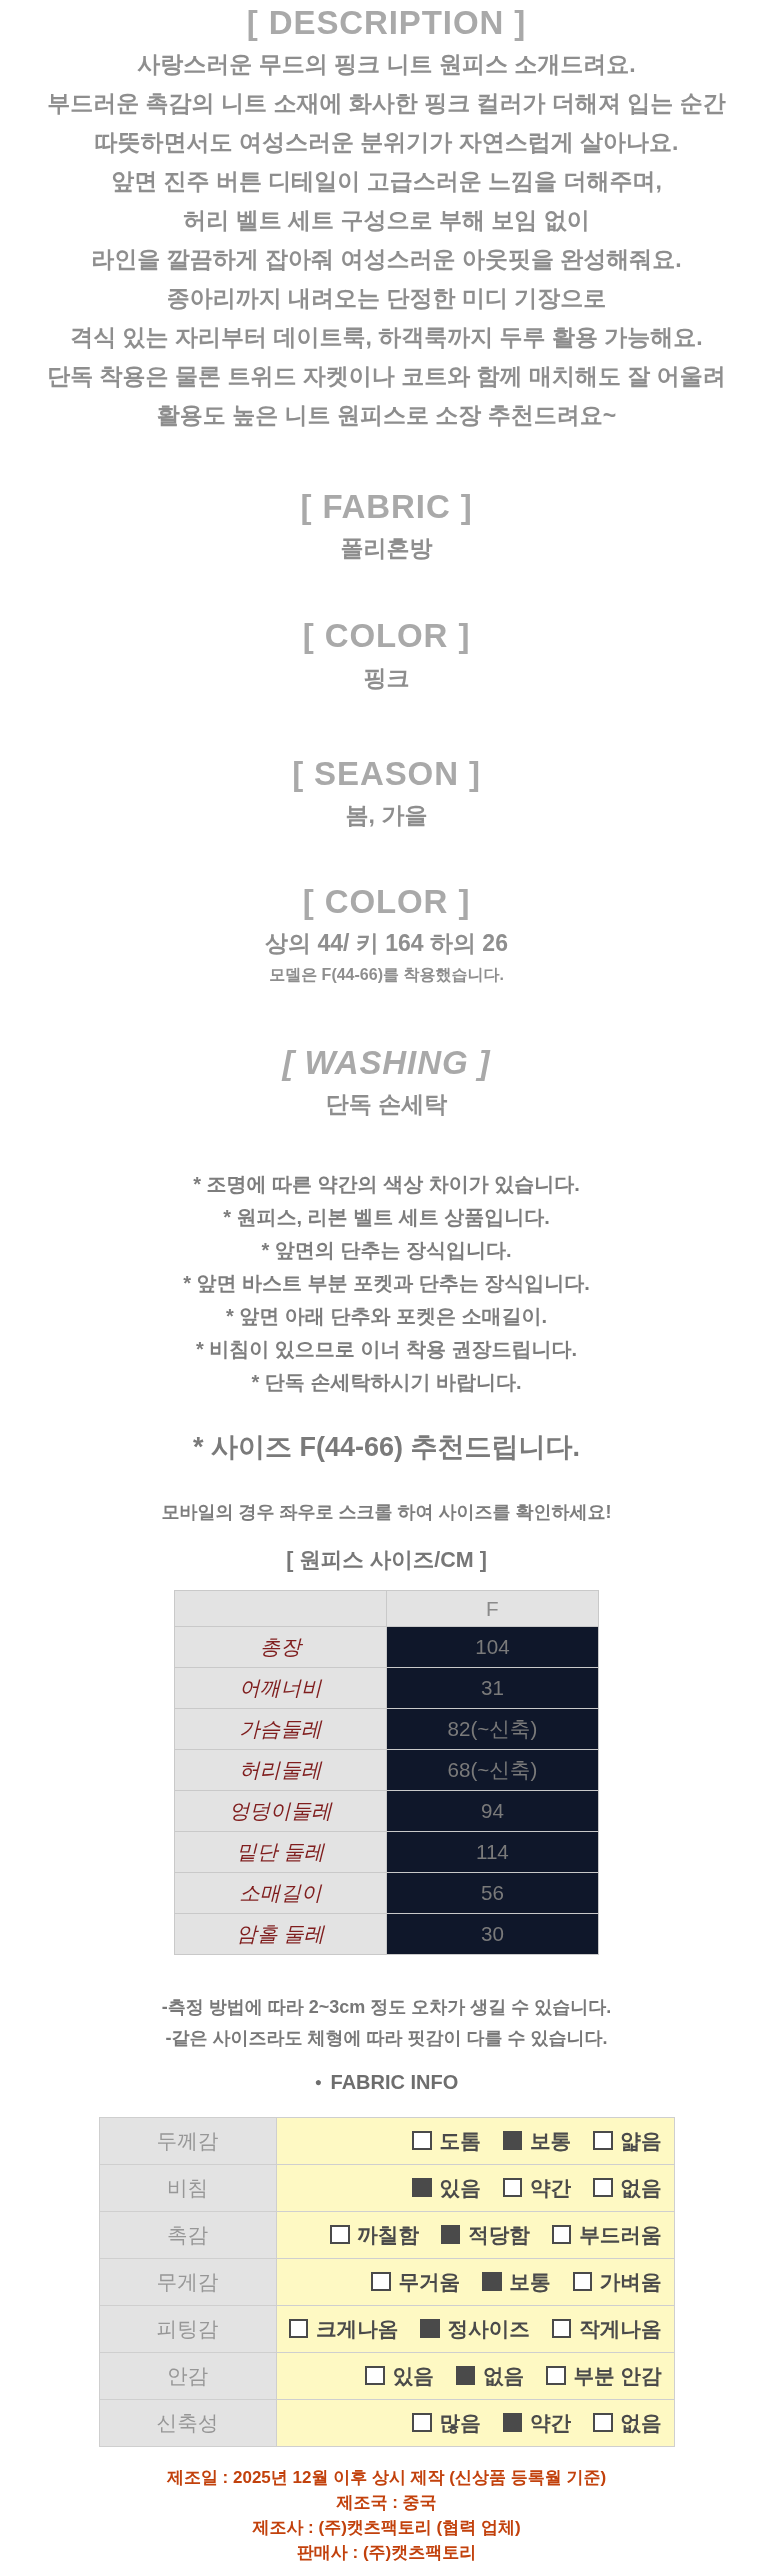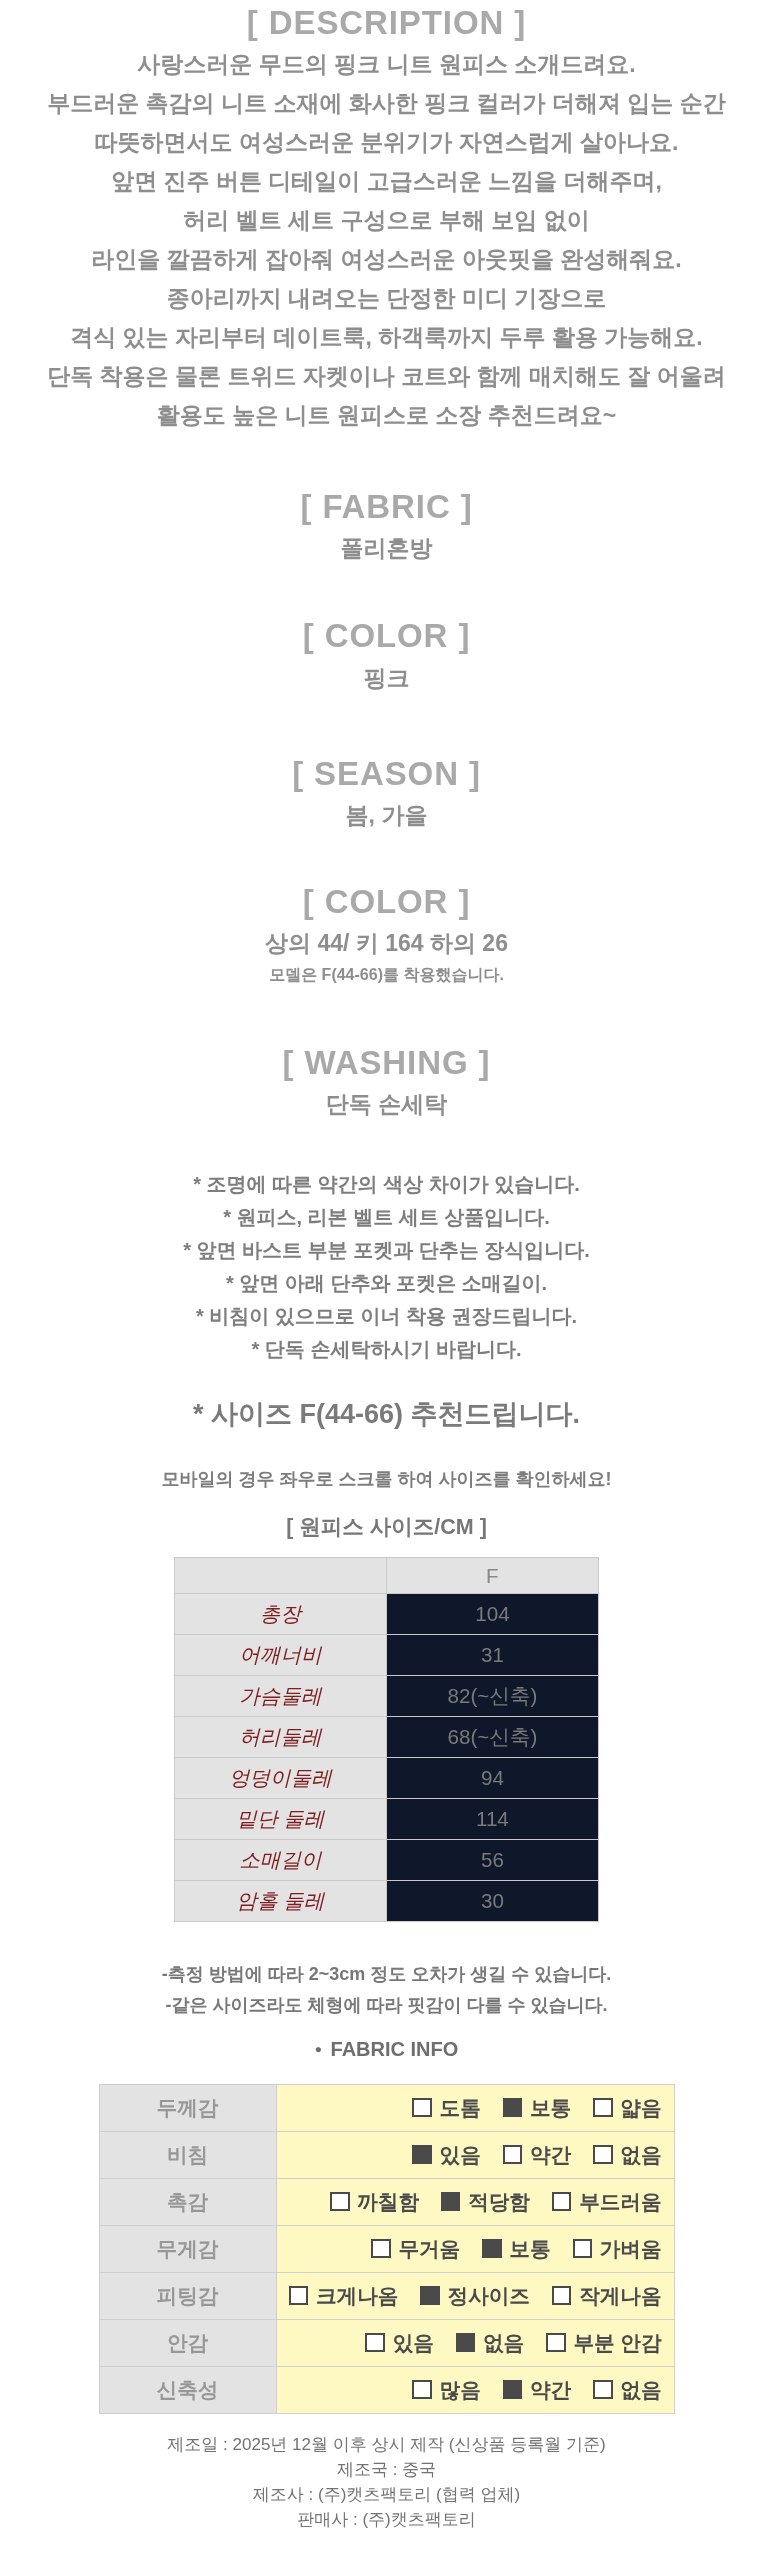--- a/index.html
+++ b/index.html
@@ -12,46 +12,46 @@
     font-size:33px;line-height:38px;font-weight:700;color:#a9a9a9;letter-spacing:0.9px;
   }
   .desc-lines{margin-top:3px;}
   .desc-line{font-size:23px;line-height:39px;font-weight:700;color:#8e8e8e;}
   .section-value{font-size:23px;line-height:34px;font-weight:700;color:#8e8e8e;margin-top:5.2px;}
   .section-sub{font-size:16px;line-height:29px;font-weight:700;color:#8e8e8e;}
   .mt-fabric{margin-top:53px;}
   .mt-color{margin-top:52px;}
   .mt-season{margin-top:60px;}
   .mt-model{margin-top:51px;}
-  .mt-washing{margin-top:55px;}
+  .mt-washing{margin-top:55px;font-style:italic;}
   .notes{margin-top:47px;}
   .note-line{font-size:20px;line-height:33px;font-weight:700;color:#7d7d7d;}
   .big-note{margin-top:29px;font-size:27px;line-height:38px;font-weight:700;color:#7a7a7a;}
   .mobile-hint{margin-top:33px;font-size:18px;line-height:27.5px;font-weight:700;color:#7d7d7d;}
   .size-table-title{margin-top:18px;font-size:21.5px;line-height:31px;font-weight:700;color:#777777;}
   table{border-collapse:collapse;margin:0 auto;}
   .size-table{margin-top:14.6px;width:425px;}
   .size-table td{border:0.9px solid #c9c9c9;font-size:20.6px;}
   .size-table .corner,.size-table .col-head{background:#e3e3e3;height:33px;color:#8a8a8a;}
   .size-table .row-label{background:#e3e3e3;color:#7f1d1d;height:38px;width:212px;font-style:italic;}
   .size-table .row-value{background:#0f172a;color:#7a7a7a;width:212px;}
   .measure-notes{margin-top:37px;}
   .measure-line{font-size:18px;line-height:31px;font-weight:700;color:#787878;}
   .fabric-info-head{margin-top:13.7px;font-size:20px;line-height:29px;font-weight:700;color:#6e6e6e;}
   .bullet{font-size:12px;vertical-align:2.6px;margin-right:8.6px;color:#6e6e6e;}
   .fabric-table{margin-top:20px;width:576px;}
   .fabric-table td{border:0.9px solid #cfcfcf;font-size:20.6px;height:44px;}
-  .fabric-table .row-label{background:#e3e3e3;color:#979797;font-weight:700;width:174px;}
+  .fabric-table .row-label{background:#e3e3e3;color:#979797;font-weight:400;width:174px;}
   .fabric-table .row-options{background:#fef9c3;color:#4a4a4a;font-weight:700;text-align:right;}
   .opt{display:inline-block;margin:0 11px;white-space:nowrap;}
   .box{display:inline-block;width:15.5px;height:15.5px;border:2.6px solid #4a4a4a;background:#ffffff;
        vertical-align:-1.7px;margin-right:7.7px;}
   .box.checked{background:#4a4a4a;}
   .footer{margin-top:18px;}
-  .footer-line{font-size:17px;line-height:25px;font-weight:400;color:#737373;}
+  .footer-line{font-size:17px;line-height:25px;font-weight:700;color:#c2410c;}
 </style>
 </head>
 <body>
 
 <div>
 
   <div class="section-title" style="padding-top:4.3px;">[ DESCRIPTION ]</div>
   <div class="desc-lines">
       <div class="desc-line">사랑스러운 무드의 핑크 니트 원피스 소개드려요.</div>
       <div class="desc-line">부드러운 촉감의 니트 소재에 화사한 핑크 컬러가 더해져 입는 순간</div>
@@ -77,20 +77,21 @@
   <div class="section-title mt-model">[ COLOR ]</div>
   <div class="section-value">상의 44/ 키 164 하의 26</div>
   <div class="section-sub">모델은 F(44-66)를 착용했습니다.</div>
 
   <div class="section-title mt-washing">[ WASHING ]</div>
   <div class="section-value">단독 손세탁</div>
 
   <div class="notes">
       <div class="note-line">* 조명에 따른 약간의 색상 차이가 있습니다.</div>
       <div class="note-line">* 원피스, 리본 벨트 세트 상품입니다.</div>
+      <div class="note-line">* 앞면의 단추는 장식입니다.</div>
       <div class="note-line">* 앞면 바스트 부분 포켓과 단추는 장식입니다.</div>
       <div class="note-line">* 앞면 아래 단추와 포켓은 소매길이.</div>
       <div class="note-line">* 비침이 있으므로 이너 착용 권장드립니다.</div>
       <div class="note-line">* 단독 손세탁하시기 바랍니다.</div>
     </div>
 
   <div class="big-note">* 사이즈 F(44-66) 추천드립니다.</div>
 
   <div class="mobile-hint">모바일의 경우 좌우로 스크롤 하여 사이즈를 확인하세요!</div>
 

